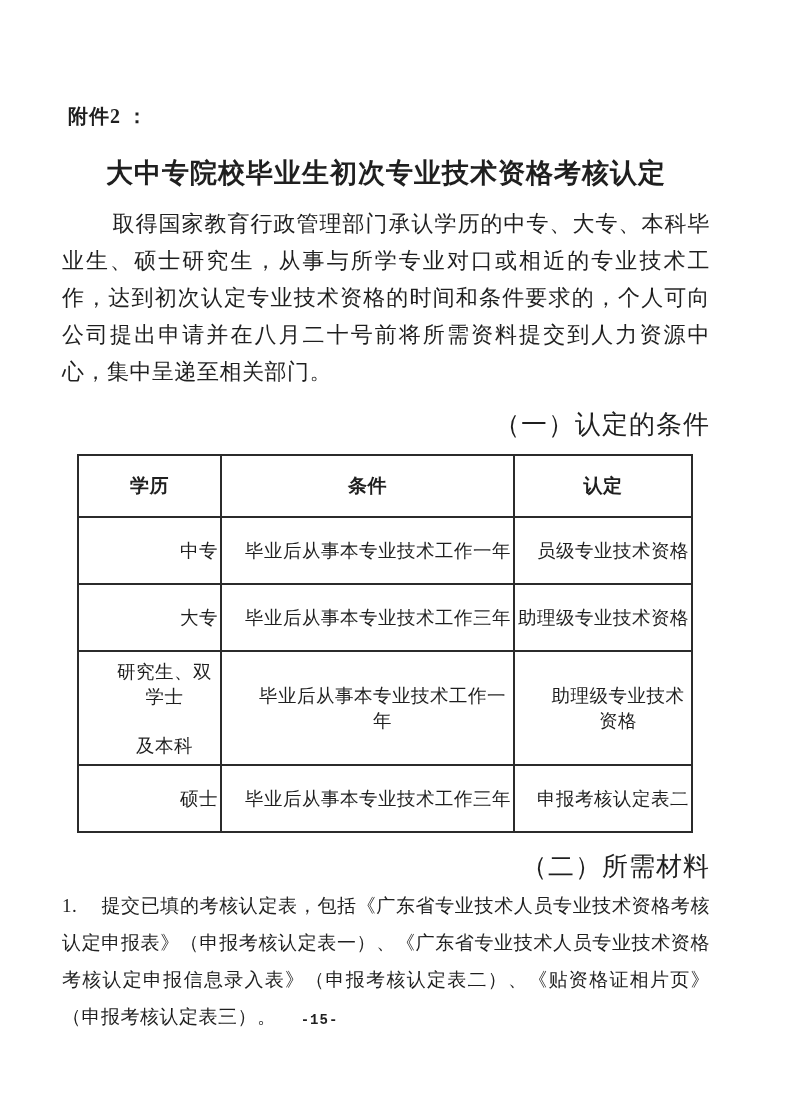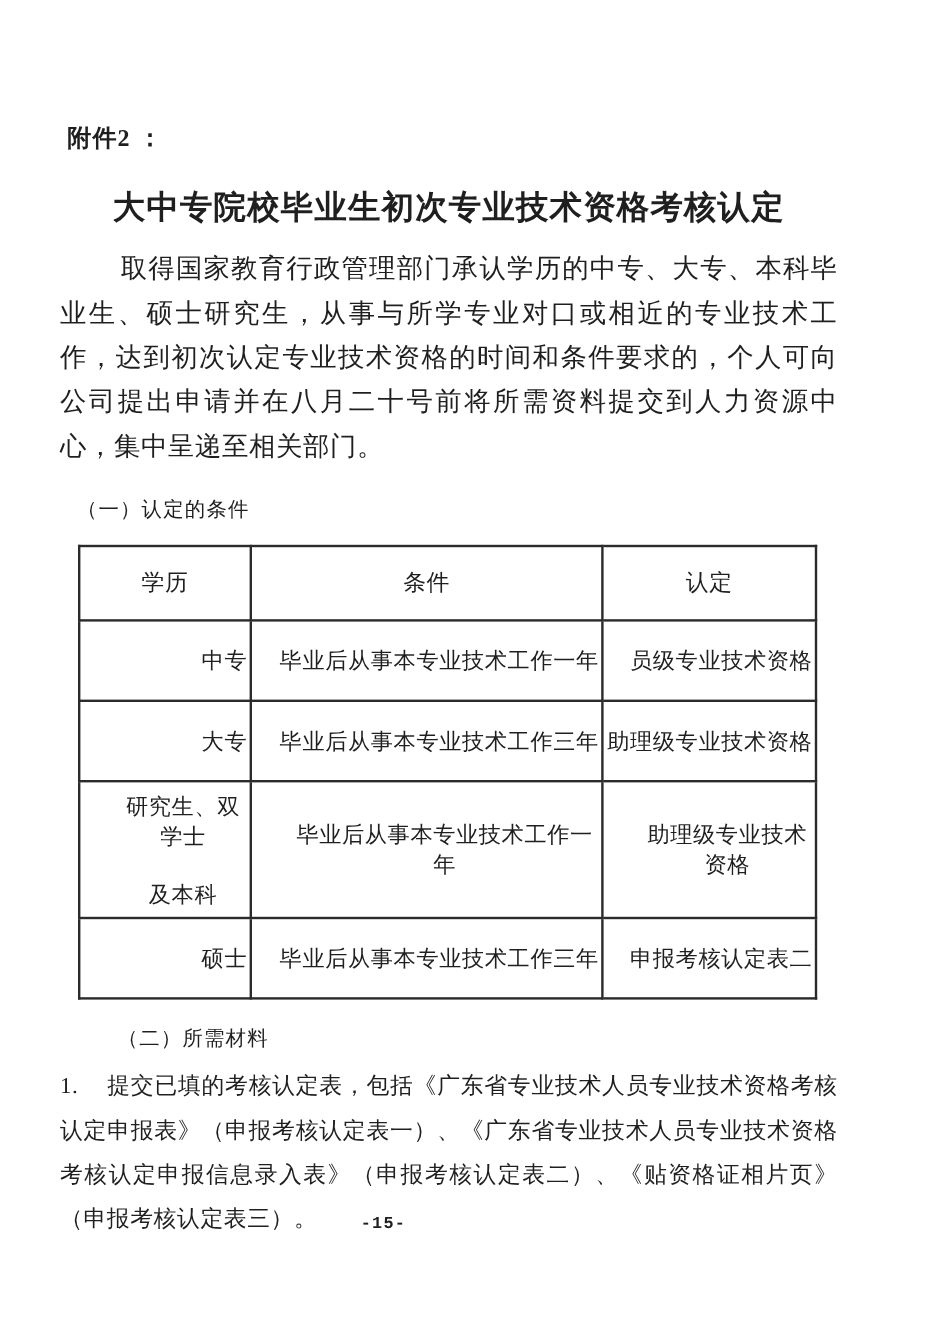--- a/index.html
+++ b/index.html
@@ -11,21 +11,21 @@
     position: relative;
     width: 785px;
     height: 1111px;
     background: #ffffff;
     font-family: "Liberation Serif", "DejaVu Serif", serif;
     color: #1f1f1f;
     overflow: hidden;
   }
   .content {
     position: absolute;
-    left: 50px;
+    left: 62px;
     top: 103px;
     width: 648px;
   }
   .attachment-label {
     font-size: 20px;
     font-weight: bold;
     line-height: 26px;
     margin-left: 6px;
     letter-spacing: 1px;
   }
@@ -40,23 +40,24 @@
   .intro {
     margin: 16px 0 0 0;
     font-size: 22px;
     line-height: 37px;
     text-align: justify;
     text-indent: 2.3em;
     letter-spacing: 0.5px;
   }
   .section-heading {
     margin: 0;
-    font-size: 17px;
+    font-size: 26px;
     line-height: 26px;
     letter-spacing: 1px;
+    text-align: right;
   }
   .section-one {
     margin-top: 22px;
     padding-left: 14px;
   }
   .section-two {
     margin-top: 22px;
     padding-left: 48px;
     font-family: Liberation Mono, monospace;
   }
@@ -71,21 +72,21 @@
     border: 2px solid #2b2b2b;
   }
   .qual-table th, .qual-table td {
     text-align: center;
     vertical-align: middle;
     font-size: 18.5px;
     letter-spacing: 0.5px;
     padding: 0 2px;
   }
   .qual-table th {
-    font-weight: normal;
+    font-weight: bold;
     font-size: 19px;
     height: 60px;
     margin-top: 36px;
   }
   .col-degree     { width: 143px; }
   .col-condition  { width: 293px; }
   .col-recognition{ width: 178px; }
   .row-normal td { height: 65px; text-align: right; }
   .row-tall td   { height: 112px; padding-left: 32px; }
   .dline  { display: block; }

